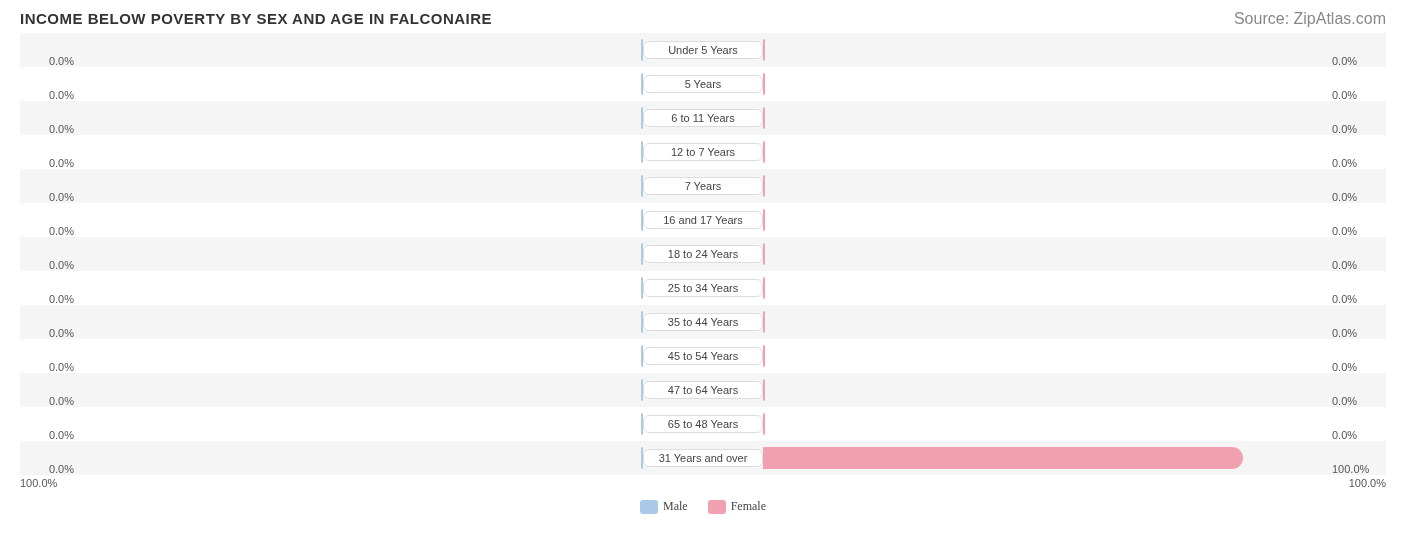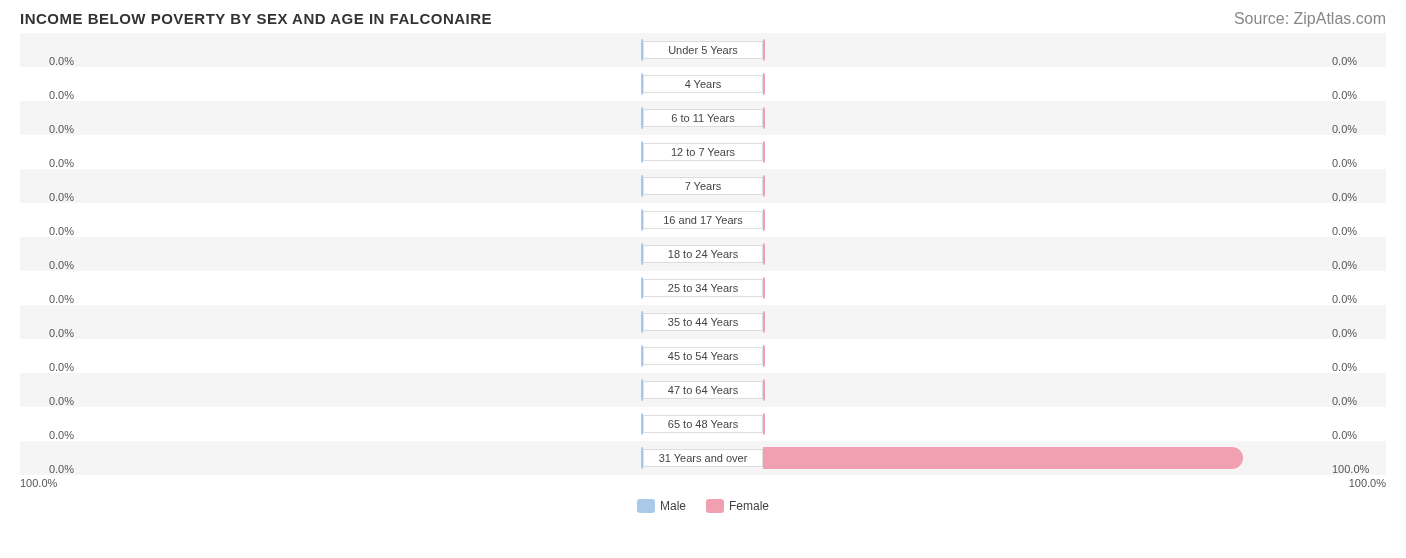--- a/index.html
+++ b/index.html
@@ -94,21 +94,21 @@
     }
     .female-bar {
       background: #f0a0b0;
       height: 22px;
       border-radius: 0 11px 11px 0;
       min-width: 2px;
     }
     .center-label {
       background: #fff;
       border: 1px solid #ddd;
-      border-radius: 0;
+      border-radius: 6px;
       padding: 2px 10px;
       font-size: 11px;
       color: #444;
       white-space: nowrap;
       z-index: 2;
       text-align: center;
       min-width: 120px;
     }
     .right-value {
       width: 60px;
@@ -117,20 +117,21 @@
       color: #555;
       padding-left: 6px;
       flex-shrink: 0;
     }
     .legend {
       display: flex;
       justify-content: center;
       align-items: center;
       gap: 20px;
       margin-top: 8px;
+      font-family: Liberation Serif, serif;
     }
     .legend-item {
       display: flex;
       align-items: center;
       gap: 5px;
       font-size: 12px;
       color: #444;
     }
     .legend-box {
       width: 18px;
@@ -164,21 +165,21 @@
     </div>
     <div class="right-value">0.0%</div>
   </div>
       <div class="bar-row">
     <div class="left-value">0.0%</div>
     <div class="bar-area">
       <div class="center-section">
         <div class="male-bar-wrapper">
           <div class="male-bar" style="width:0px;"></div>
         </div>
-        <div class="center-label">4 Years</div>
+        <div class="center-label">5 Years</div>
         <div class="female-bar-wrapper">
           <div class="female-bar" style="width:0px;"></div>
         </div>
       </div>
     </div>
     <div class="right-value">0.0%</div>
   </div>
       <div class="bar-row">
     <div class="left-value">0.0%</div>
     <div class="bar-area">

